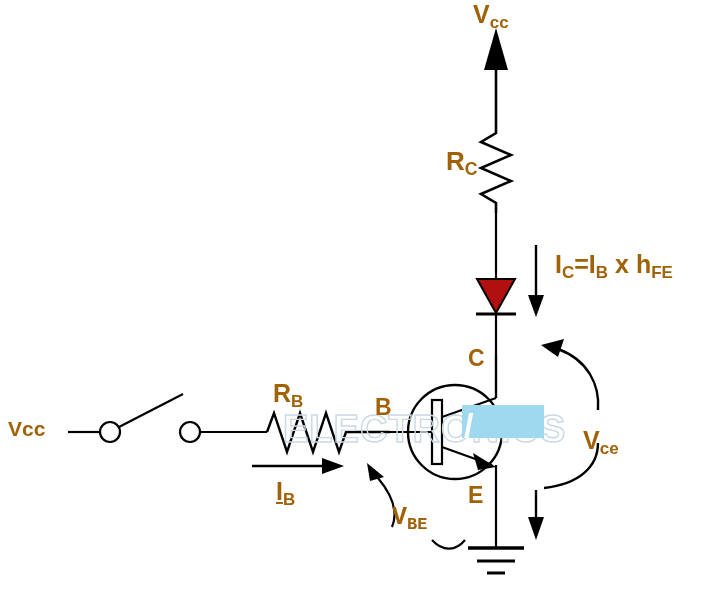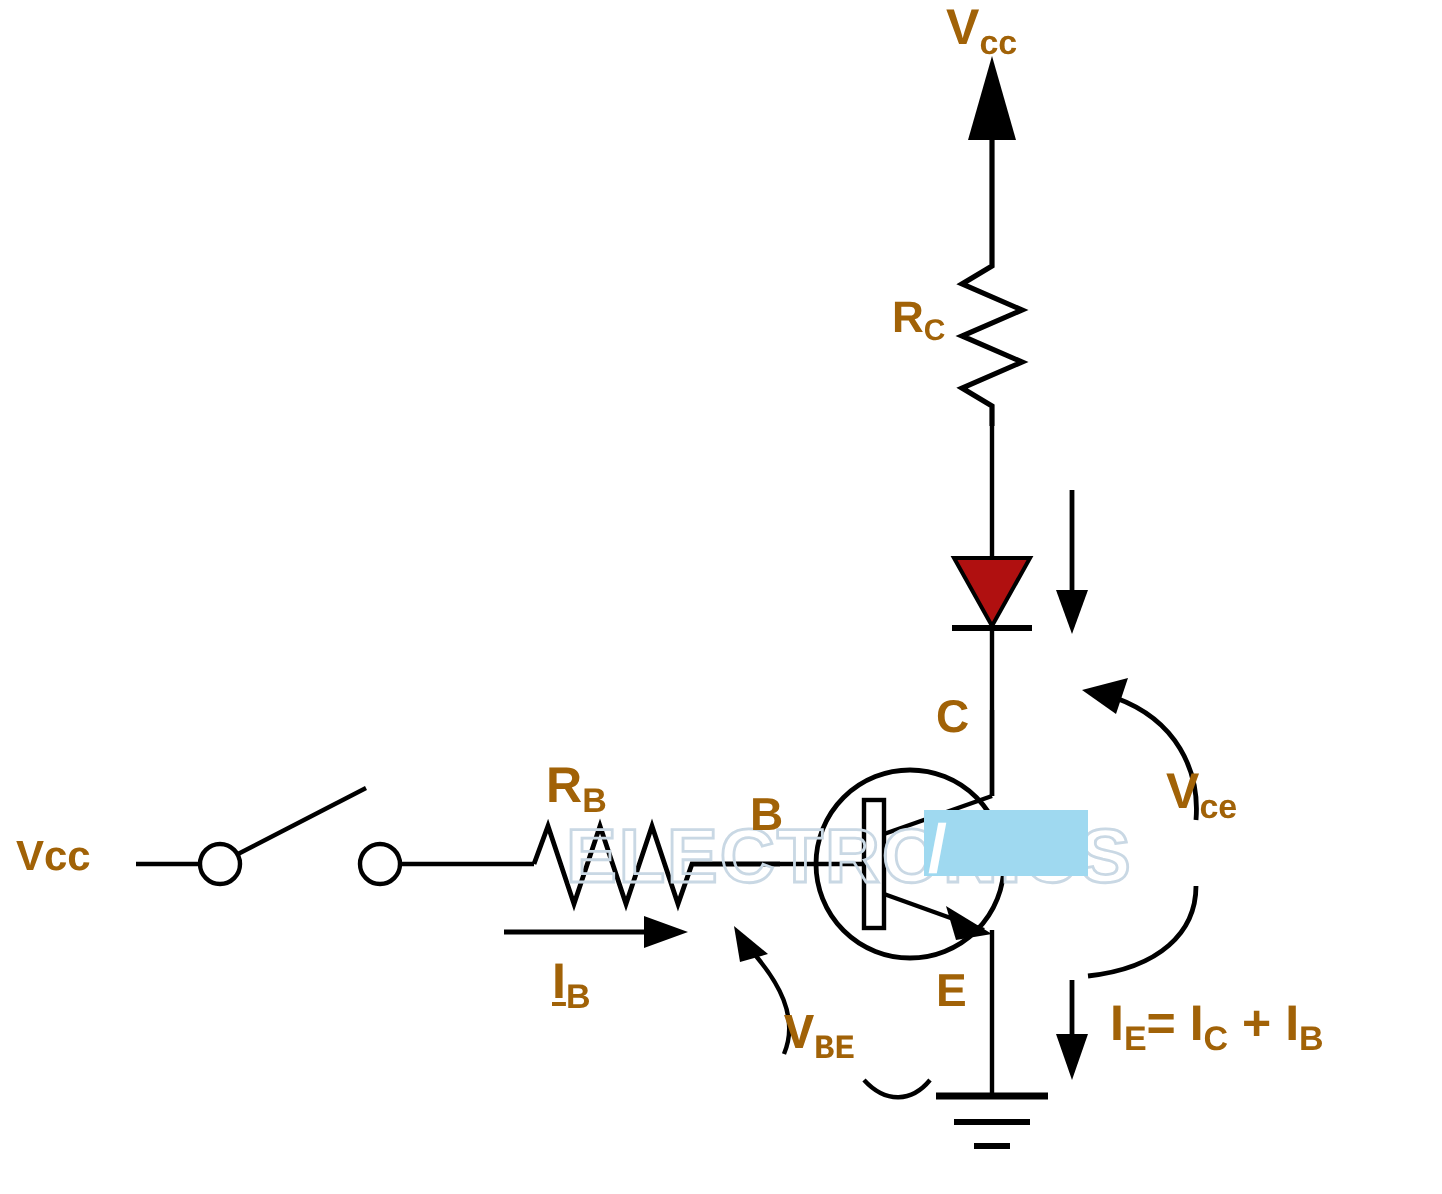--- a/index.html
+++ b/index.html
@@ -38,21 +38,21 @@
     font-size: 0.68em;
     font-weight: bold;
     vertical-align: baseline;
     position: relative;
     bottom: -0.28em;
   }
   .lbl .op {
     font-weight: bold;
   }
   .big { font-size: 25px; }
-  .med { font-size: 22px; }
+  .med { font-size: 26px; }
   .node { font-size: 23px; }
   .plain { font-size: 21px; font-weight: bold; }
   .wm {
     position: absolute;
     user-select: none;
     pointer-events: none;
   }
   .wm-electronics {
     font-family: "Liberation Sans", sans-serif;
     font-size: 38px;
@@ -179,42 +179,42 @@
   <div class="wm wm-slash" style="left:464px; top:406px;">/</div>
 
   <div class="lbl big" style="left:473px; top:2px;">
     <span>V</span><sub>cc</sub>
   </div>
 
   <div class="lbl med" style="left:446px; top:148px;">
     <span>R</span><sub>C</sub>
   </div>
 
+  <div class="lbl big" style="left:555px; top:252px;">
+    <span>I</span><sub>C</sub><span class="op">=</span><span>I</span><sub>B</sub><span class="op"> x </span><span>h</span><sub>FE</sub>
+  </div>
 
   <div class="lbl node" style="left:468px; top:347px;">C</div>
 
   <div class="lbl node" style="left:375px; top:396px;">B</div>
 
   <div class="lbl node" style="left:468px; top:484px;">E</div>
 
   <div class="lbl big" style="left:273px; top:381px;text-align:right;">
     <span>R</span><sub>B</sub>
   </div>
 
   <div class="lbl plain" style="left:8px; top:418px;">Vcc</div>
 
   <div class="lbl big" style="left:276px; top:479px;text-decoration:underline;">
     <span>I</span><sub>B</sub>
   </div>
 
-  <div class="lbl big" style="left:583px; top:384px;">
+  <div class="lbl big" style="left:583px; top:428px;">
     <span>V</span><sub>ce</sub>
   </div>
 
   <div class="lbl big" style="left:392px; top:505px;font-family:Liberation Mono, monospace;">
     <span>V</span><sub>BE</sub>
   </div>
 
-  <div class="lbl big" style="left:555px; top:500px;">
-    <span>I</span><sub>E</sub><span class="op">= </span><span>I</span><sub>C</sub><span class="op"> + </span><span>I</span><sub>B</sub>
-  </div>
 
 </div>
 
 </body></html>

